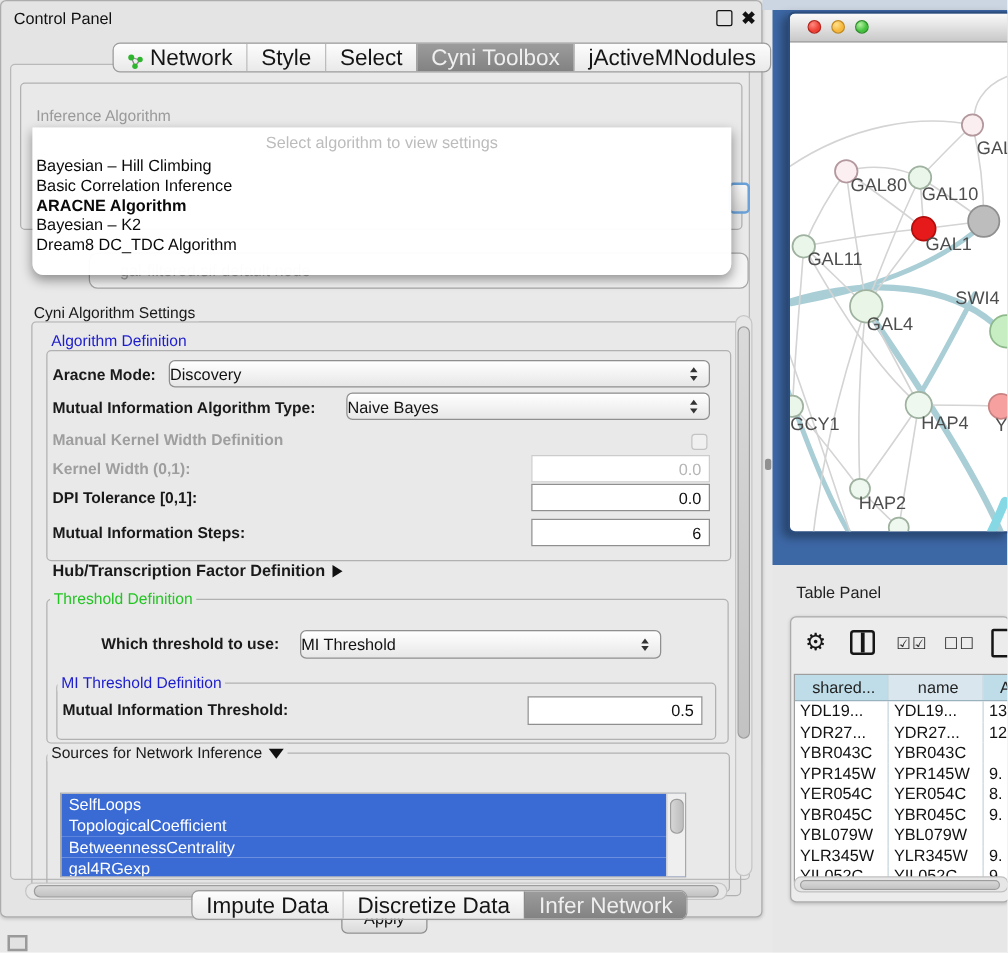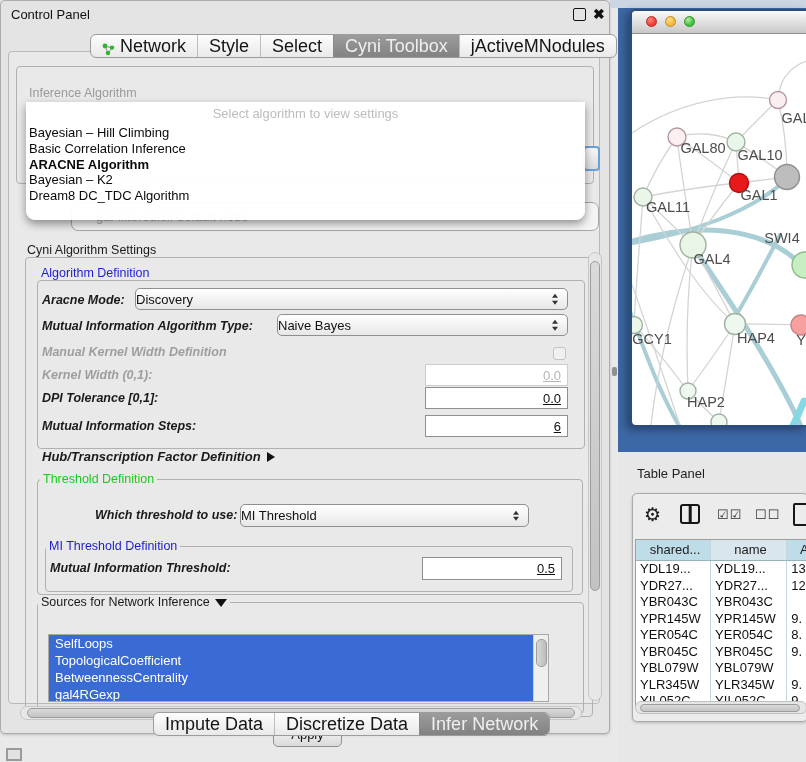--- a/index.html
+++ b/index.html
@@ -37,30 +37,30 @@
             display:flex;align-items:center;padding-left:24px;box-sizing:border-box;z-index:1;}
   #combo-frag{position:absolute;left:574px;top:94px;width:17px;height:25px;border:2px solid #69a1d8;
               border-radius:4px;background:linear-gradient(#f7f7f7,#dcdcdc);z-index:1;box-sizing:border-box;}
   
   #algo-dd{position:absolute;left:17px;top:50px;width:559px;height:118px;background:rgba(255,255,255,.97);
            border-radius:0 0 9px 9px;box-shadow:0 4px 9px rgba(0,0,0,.4);z-index:5;padding-top:4px;box-sizing:border-box;}
   #algo-dd .ph{text-align:center;color:#bcbcbc;font-size:13px;height:19px;}
   #algo-dd .it{font-size:13px;color:#0a0a0a;height:15.8px;line-height:15.8px;padding-left:3px;white-space:nowrap;}
   #algo-dd .it.b{font-weight:bold;}
   
-  .lbl{position:absolute;font-size:12.5px;font-weight:bold;color:#1a1a1a;white-space:nowrap;font-style:italic;}
+  .lbl{position:absolute;font-size:12.5px;font-weight:bold;color:#1a1a1a;white-space:nowrap;}
   .lbl.dis{color:#9e9e9e;}
   .combo{position:absolute;border:1px solid #8f8f8f;border-radius:5px;background:linear-gradient(#ffffff,#e7e7e7);
          font-size:13px;color:#111;display:flex;align-items:center;box-sizing:border-box;}
   .spin{position:absolute;right:9px;top:50%;transform:translateY(-50%);}
   .spin i{display:block;width:0;height:0;border-left:3.5px solid transparent;border-right:3.5px solid transparent;}
   .spin .u{border-bottom:4.5px solid #333;margin-bottom:2.5px;}
   .spin .d{border-top:4.5px solid #333;}
   .tfield{position:absolute;background:#fff;border:1px solid #8f8f8f;font-size:13px;color:#111;
-          display:flex;align-items:center;justify-content:flex-end;padding:1px 6px;box-sizing:border-box;text-decoration:underline;}
+          display:flex;align-items:center;justify-content:flex-end;padding:1px 6px;box-sizing:border-box;}
   .tfield.dis{border-color:#cccccc;color:#b5b5b5;}
   .checkbox{position:absolute;width:13px;height:13px;border:1px solid #c3c3c3;border-radius:3px;background:#f0f0f0;box-sizing:border-box;}
   .tri-right{display:inline-block;width:0;height:0;border-top:5.5px solid transparent;border-bottom:5.5px solid transparent;
              border-left:8px solid #111;vertical-align:-1px;margin-left:6px;}
   .tri-down{display:inline-block;width:0;height:0;border-left:6px solid transparent;border-right:6px solid transparent;
             border-top:8px solid #111;vertical-align:-1px;margin-left:5px;}
   
   #attr-list{position:absolute;left:46px;top:588px;width:501px;height:68px;background:#fff;
              border:1px solid #a8a8a8;box-sizing:border-box;overflow:hidden;}
   #attr-list .li{height:17px;line-height:17px;background:#3a6ad4;color:#fff;font-size:13px;padding-left:6px;}
@@ -188,21 +188,21 @@
         <span>6</span>
       </div>
 
       <span class="lbl" style="left:33px;top:397px;font-size:13px;">
         <span>Hub/Transcription Factor Definition</span><span class="tri-right"></span>
       </span>
 
       <div class="grp" style="left:28px;top:427px;width:546px;height:116px;"></div>
       <span class="grp-title green" style="left:31px;top:420px;">Threshold Definition</span>
 
-      <span class="lbl" style="left:72px;top:456px;margin-left:14px;">Which threshold to use:</span>
+      <span class="lbl" style="left:72px;top:456px;">Which threshold to use:</span>
       <div class="combo" style="left:231px;top:452px;width:289px;height:23px;">
         <span>MI Threshold</span>
         <span class="spin">
             <i class="u"></i>
             <i class="d"></i>
           </span>
       </div>
 
       <div class="grp" style="left:36px;top:494px;width:528px;height:46px;"></div>
       <span class="grp-title blue" style="left:37px;top:487px;">MI Threshold Definition</span>

